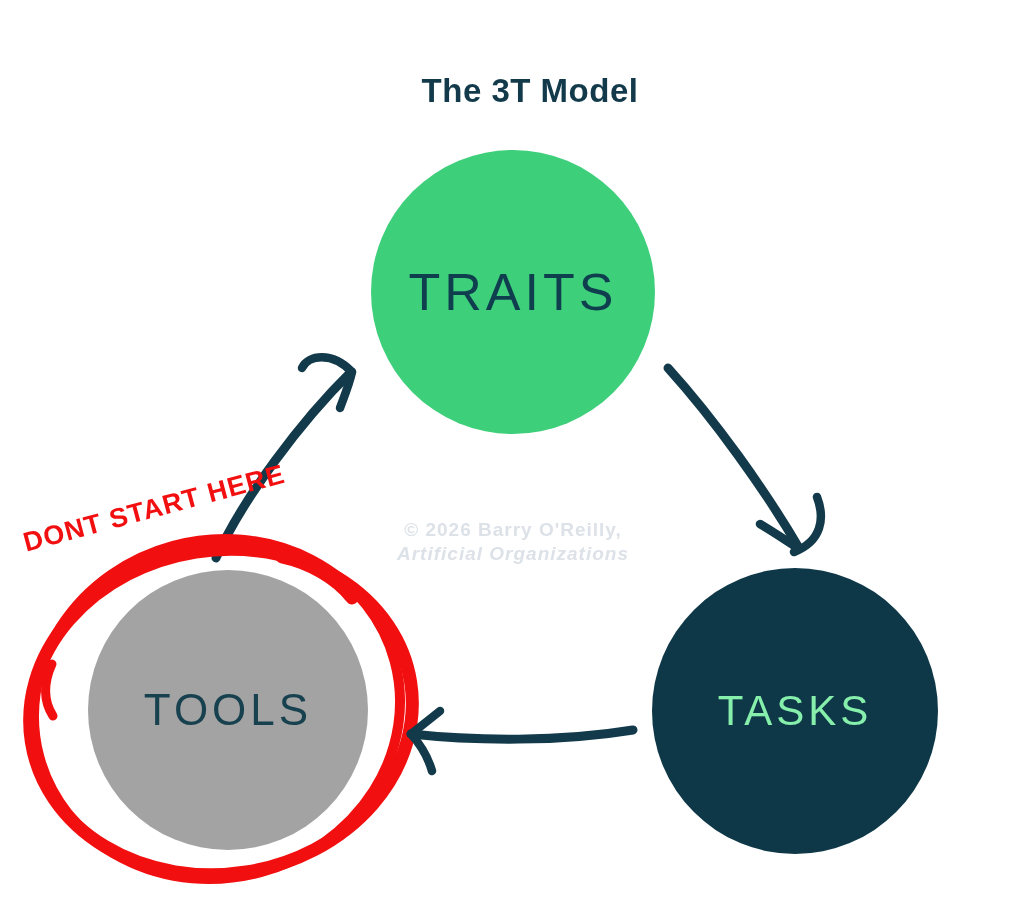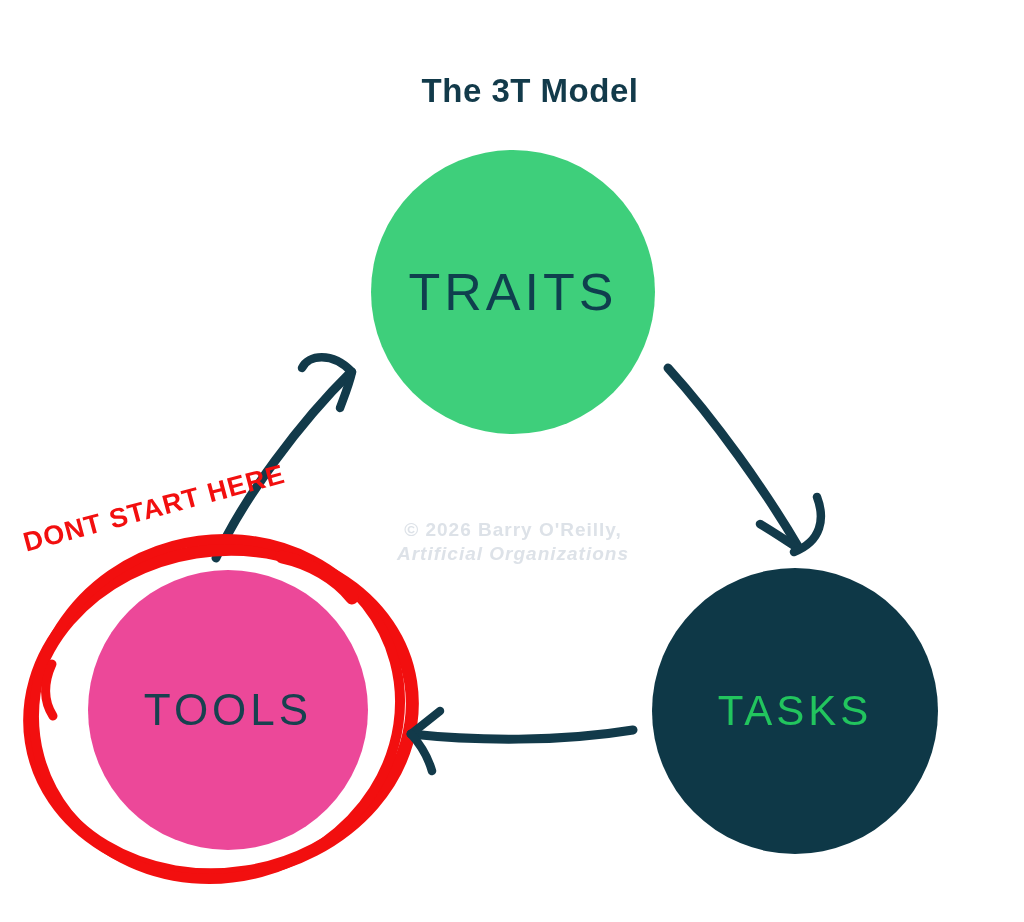--- a/index.html
+++ b/index.html
@@ -83,25 +83,25 @@
       <path class="stroke-ink" stroke-width="8.5" d="M 411,734 C 420,744 428,757 432,771"></path>
     </g>
   </svg>
 
   <h1 class="page-title">The 3T Model</h1>
 
   <div class="node node-traits" style="background: rgb(62, 207, 123); color: rgb(15, 63, 78);">
     <span>TRAITS</span>
   </div>
 
-  <div class="node node-tasks" style="background: rgb(14, 56, 71); color: #22c55e;">
+  <div class="node node-tasks" style="background: rgb(14, 56, 71); color: #86efac;">
     <span>TASKS</span>
   </div>
 
-  <div class="node node-tools" style="background: #ec4899; color: rgb(23, 65, 79);">
+  <div class="node node-tools" style="background: #a3a3a3; color: rgb(23, 65, 79);">
     <span>TOOLS</span>
   </div>
 
   <div class="watermark">
     <div class="wm-line1">© 2026 Barry O'Reilly,</div>
     <div class="wm-line2">Artificial Organizations</div>
   </div>
 
   <div class="annotation">DONT START HERE</div>
 

